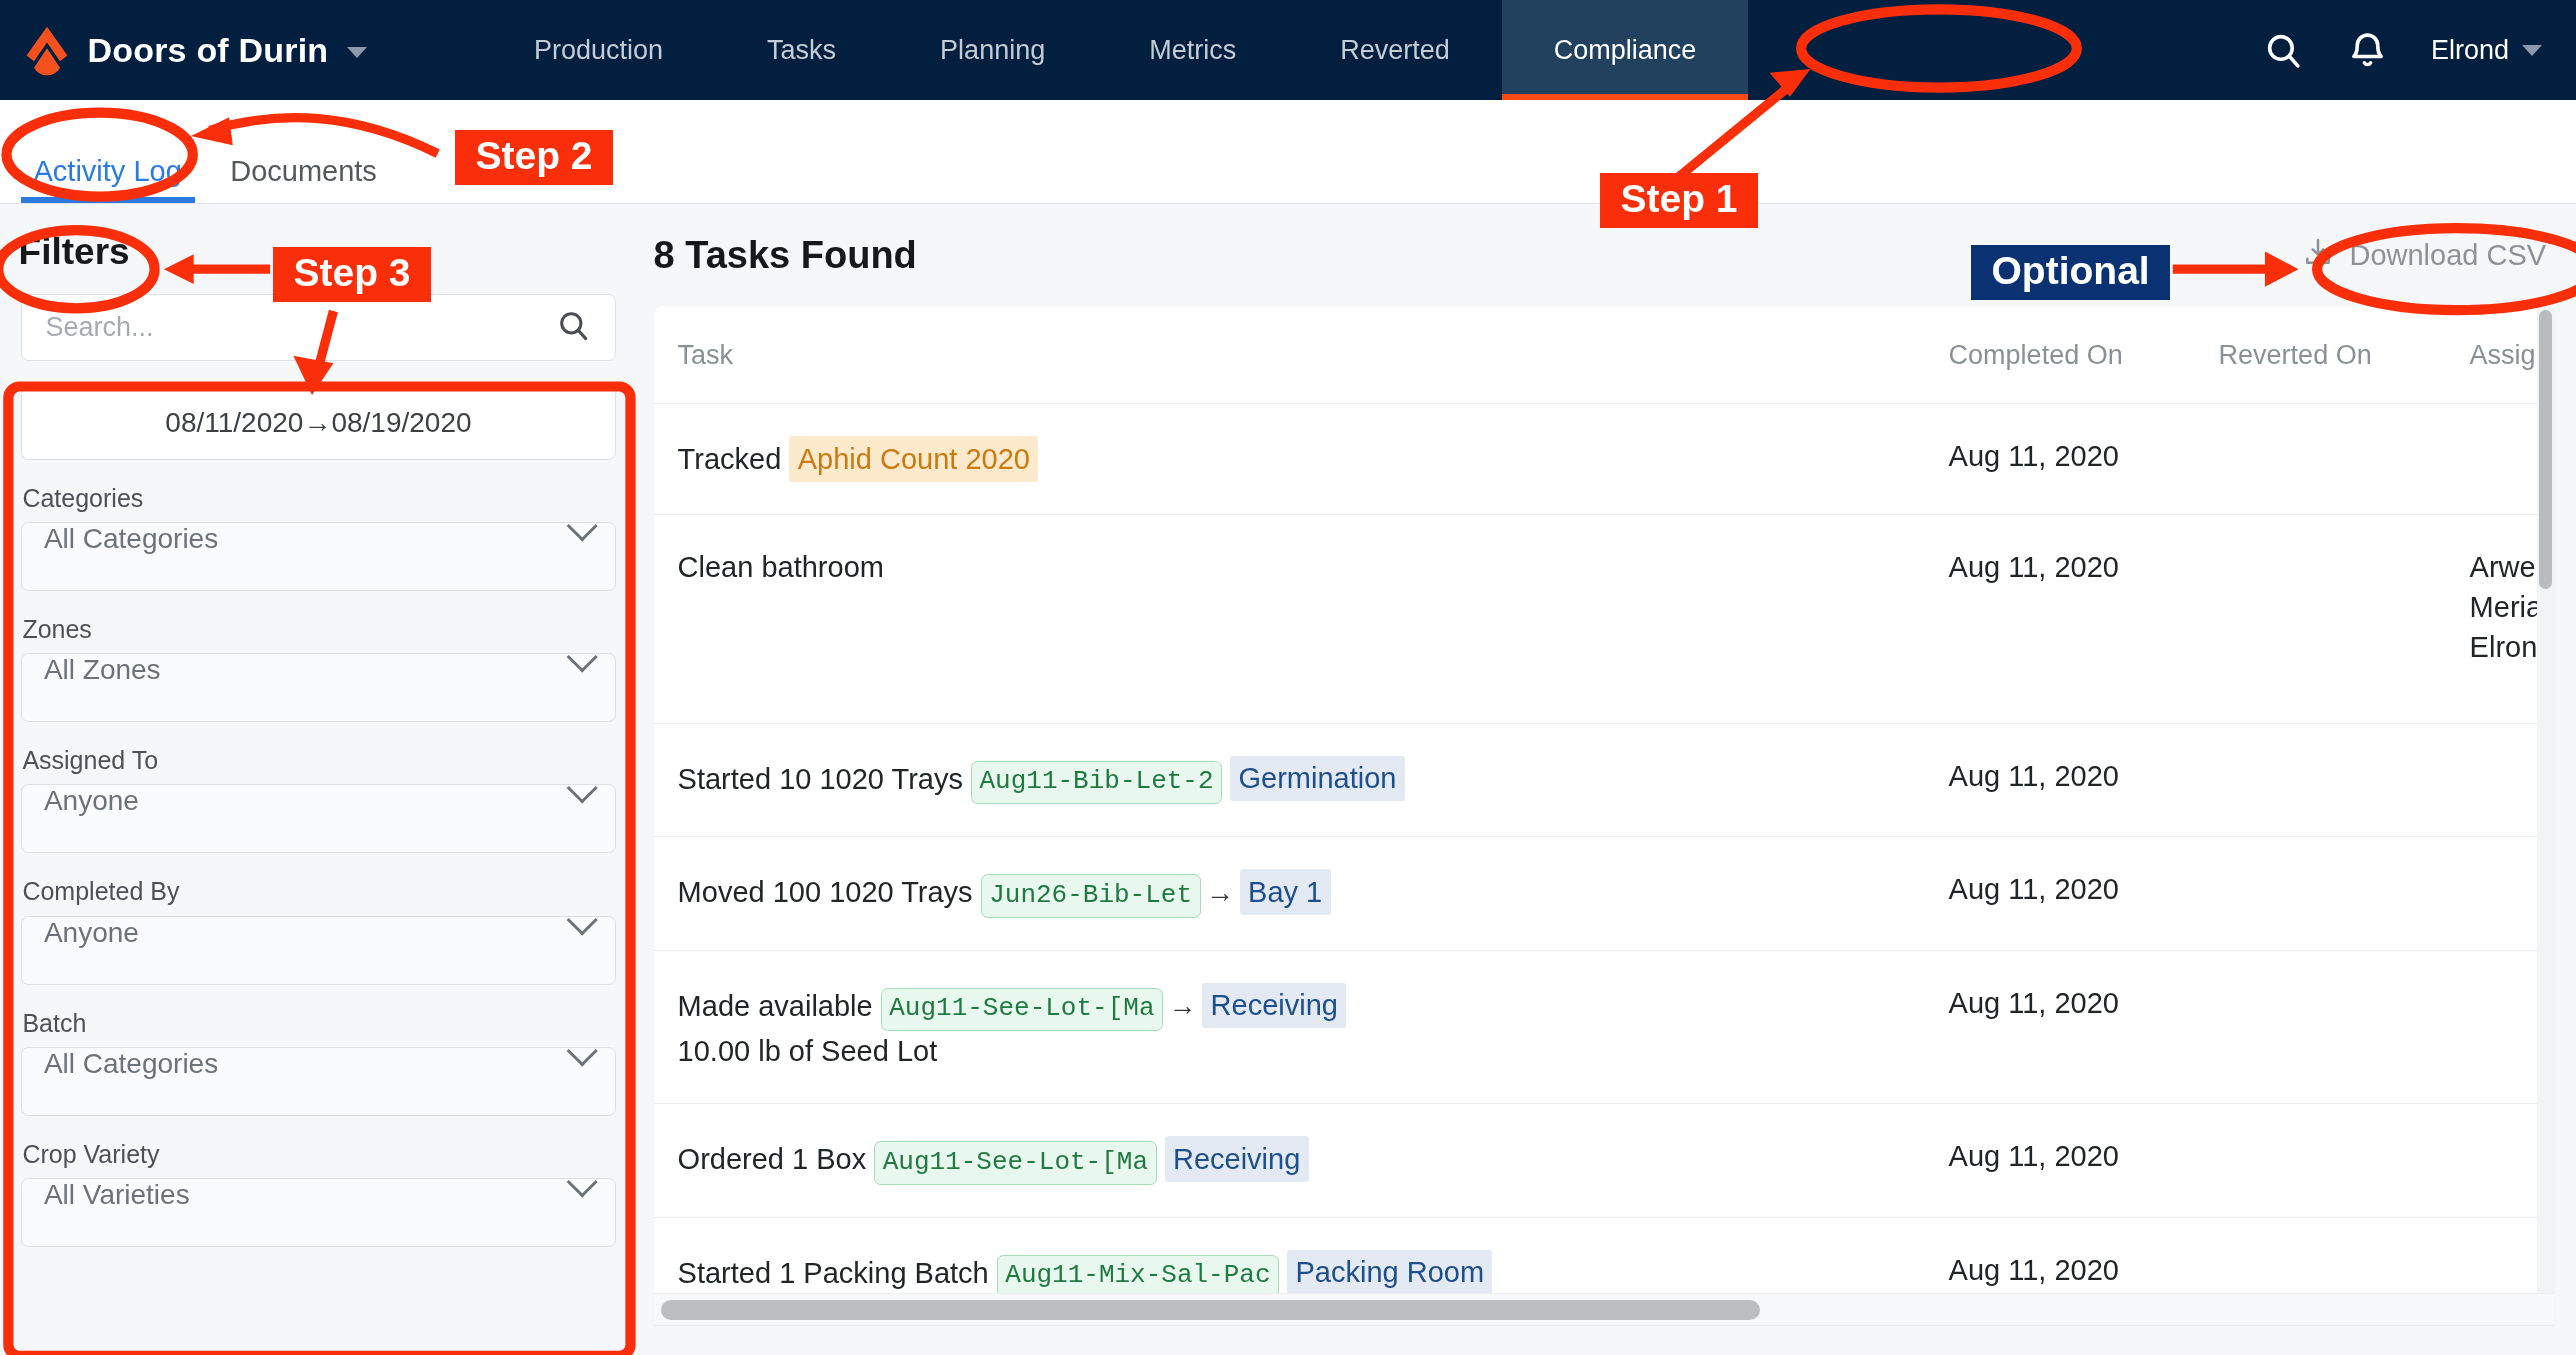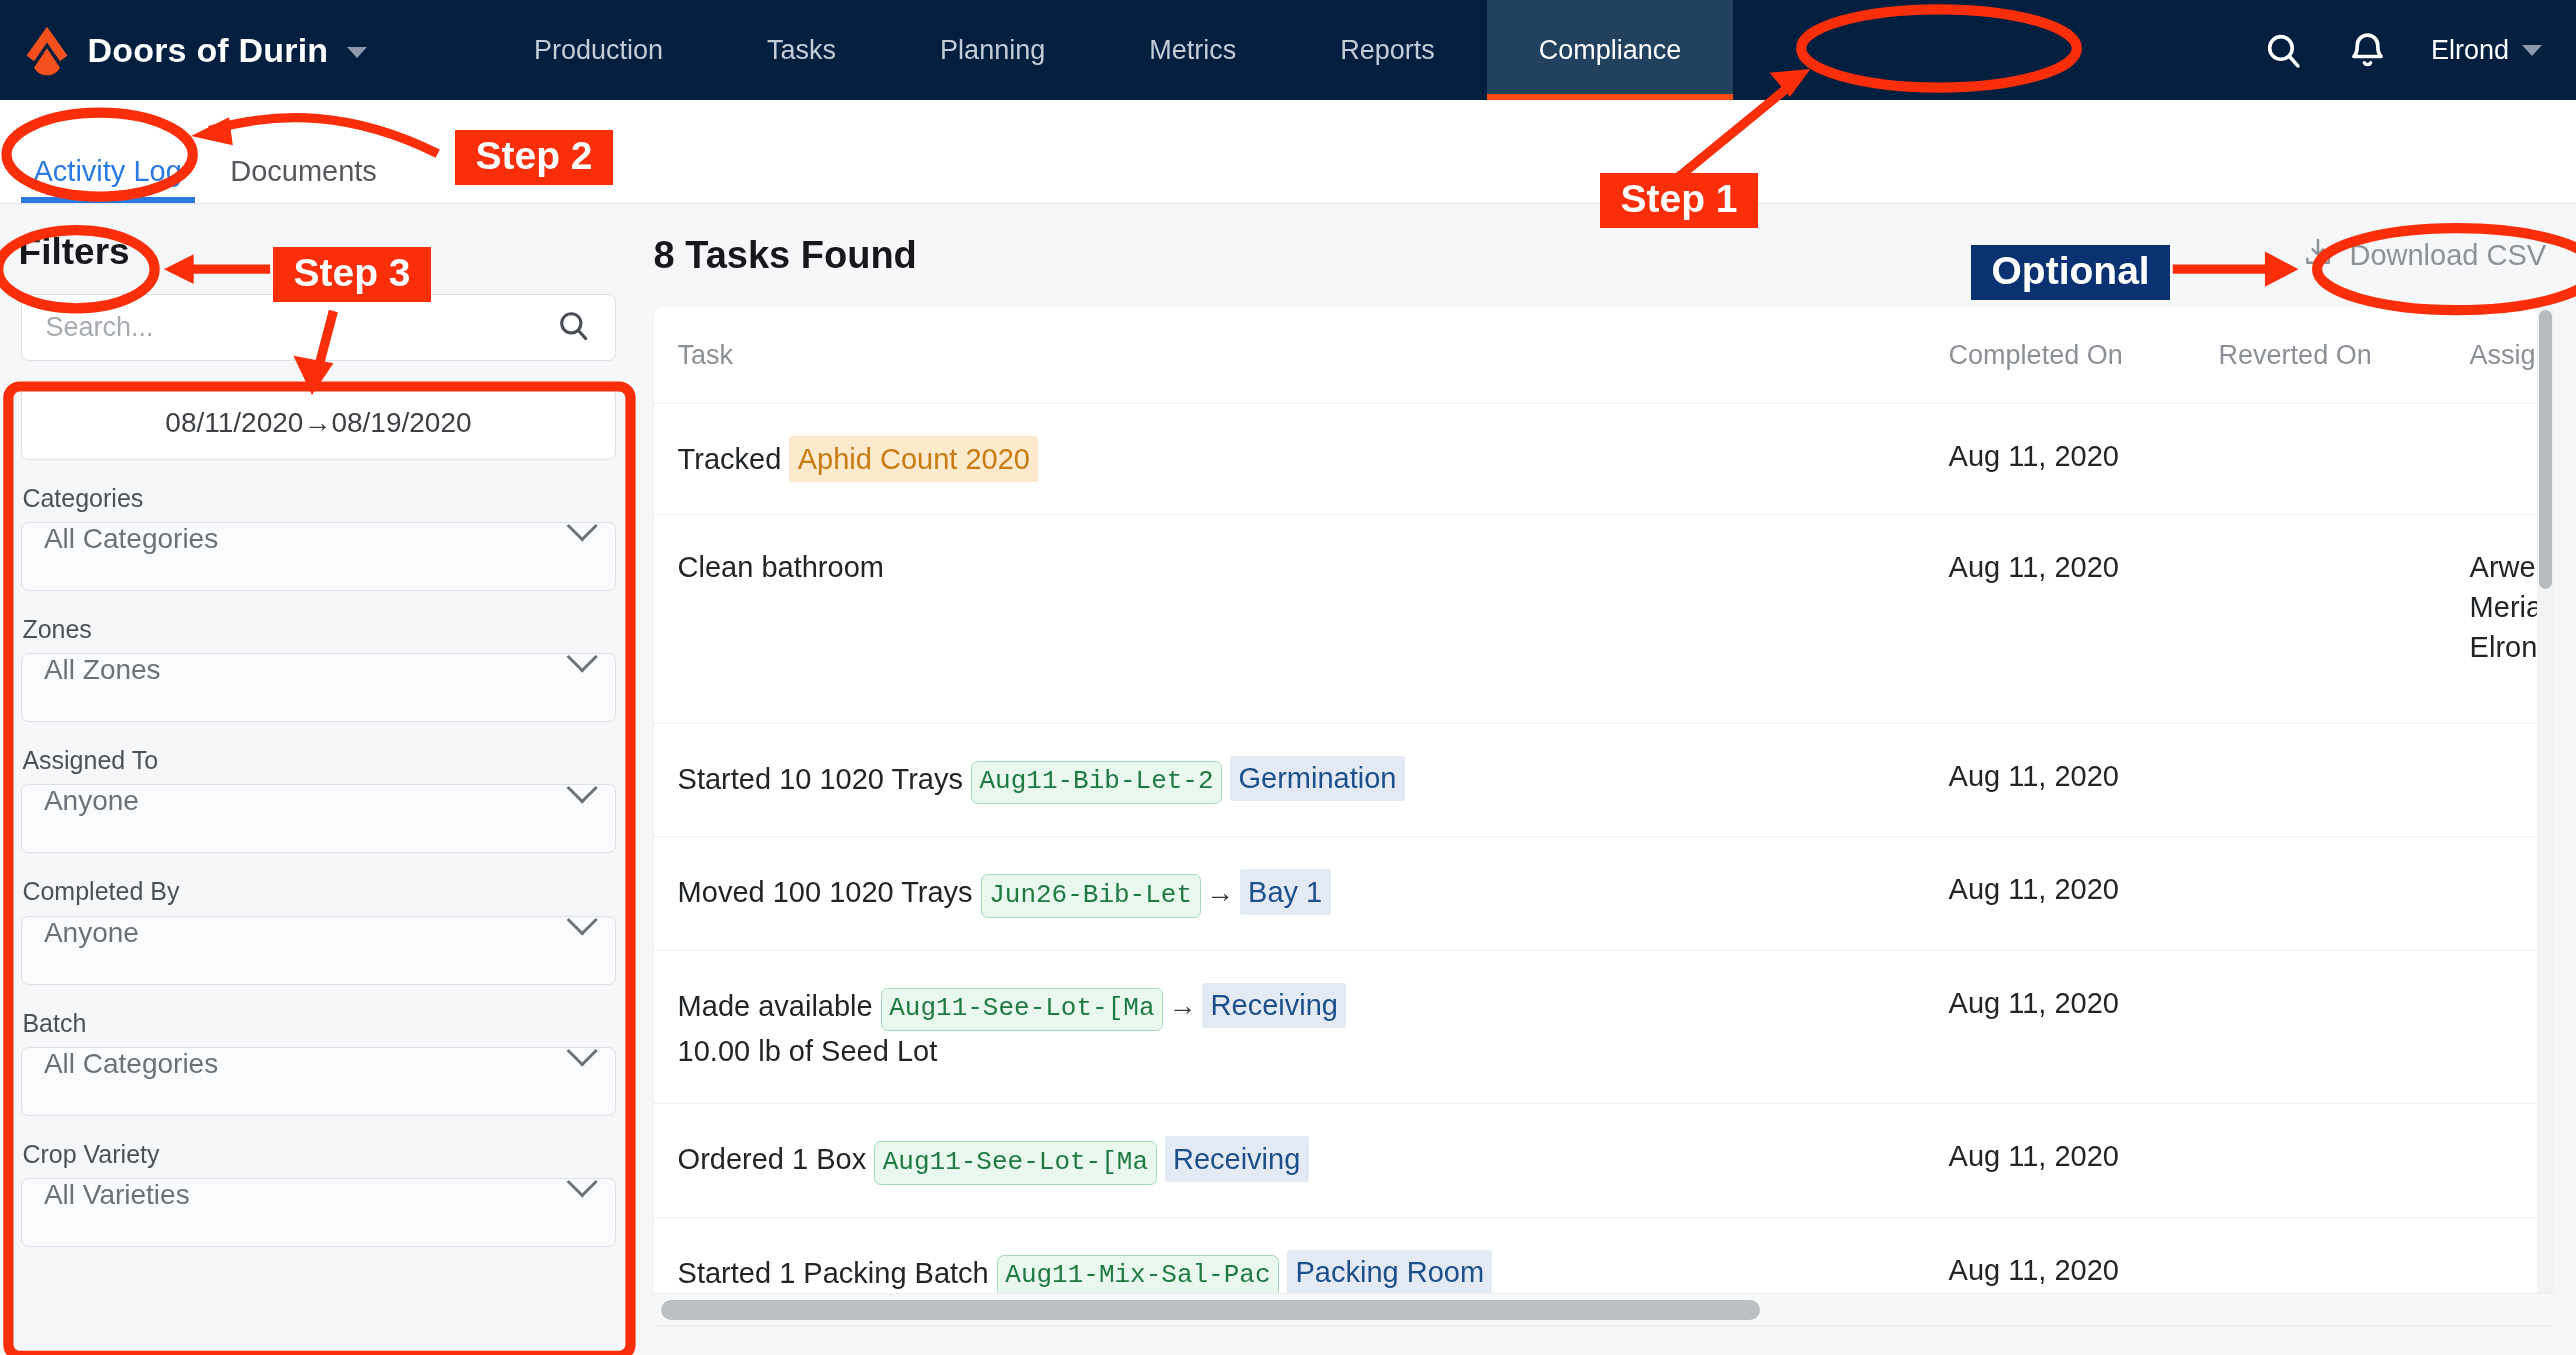--- a/index.html
+++ b/index.html
@@ -205,21 +205,21 @@
     </div>
     <div class="brand-name">Doors of Durin</div>
     <div class="brand-caret"></div>
   </div>
 
   <div id="navitems">
     <div class="nav-item">Production</div>
     <div class="nav-item">Tasks</div>
     <div class="nav-item">Planning</div>
     <div class="nav-item">Metrics</div>
-    <div class="nav-item">Reports</div>
+    <div class="nav-item">Reverted</div>
     <div class="nav-item active">Compliance</div>
   </div>
 
   <div id="navright">
     <div class="icon-btn">
       <svg width="41" height="41" viewBox="0 0 24 24" fill="none" stroke="#ffffff" stroke-width="2.1" stroke-linecap="round">
           <circle cx="10.5" cy="10.5" r="6.6"></circle>
           <line x1="15.4" y1="15.4" x2="20.4" y2="21"></line>
         </svg>
     </div>

